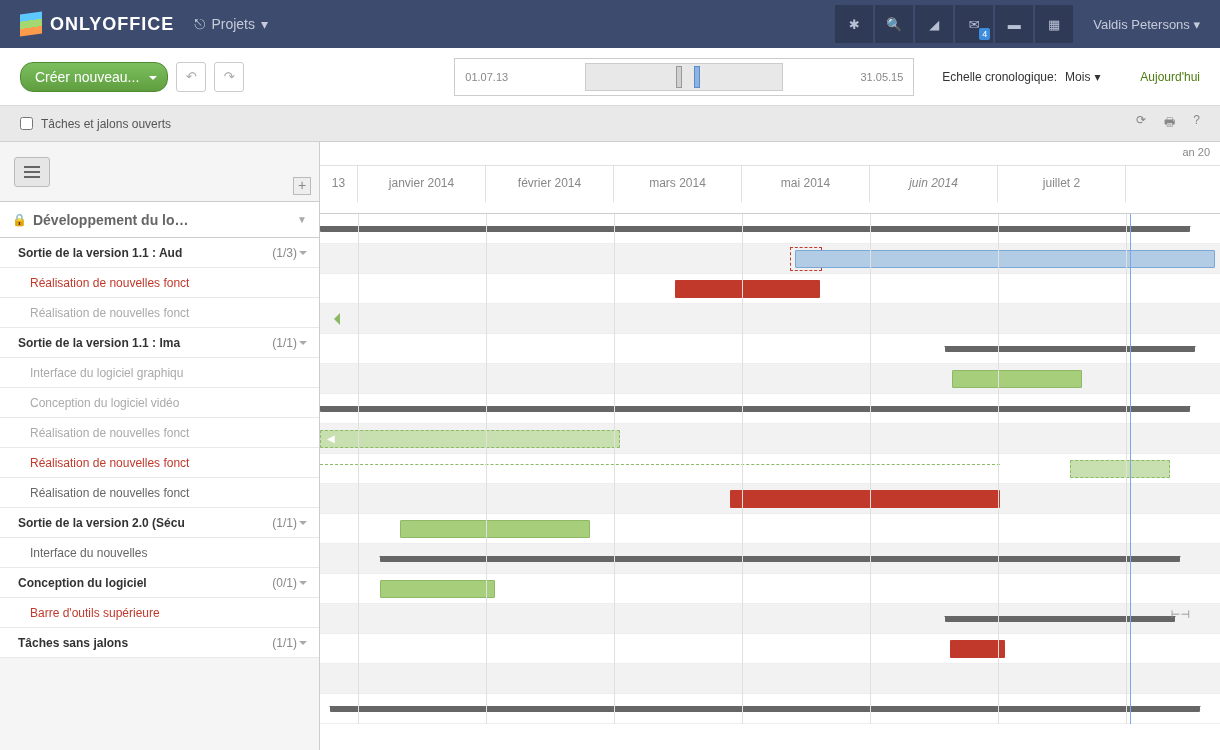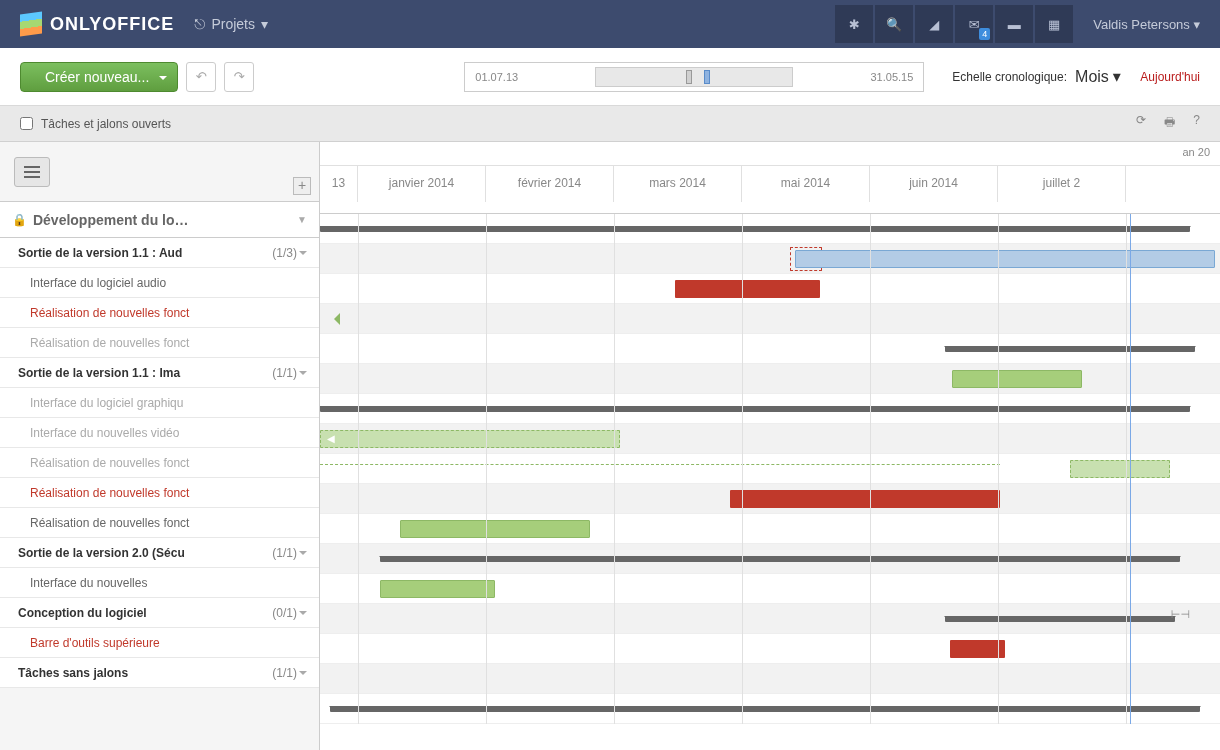--- a/index.html
+++ b/index.html
@@ -11,29 +11,29 @@
 .logo-icon { width: 22px; height: 22px; margin-right: 8px; background: linear-gradient(#5cc8ff 0 33%, #a6d872 33% 66%, #ff9b4a 66% 100%); transform: skewY(-8deg); }
 .nav-item { margin-left: 20px; color: #c5cbd9; font-size: 14px; cursor: pointer; display: flex; align-items: center; gap: 6px; }
 .flex-spacer { flex: 1; }
 .header-icons { display: flex; gap: 0; }
 .hicon { width: 38px; height: 38px; background: #2f3a56; margin-left: 2px; display: flex; align-items: center; justify-content: center; color: #b8c0d4; cursor: pointer; position: relative; }
 .hicon .badge { position: absolute; bottom: 3px; right: 3px; background: #3e8ddd; color: #fff; font-size: 9px; padding: 1px 3px; border-radius: 2px; }
 .user { margin-left: 20px; color: #c5cbd9; font-size: 13px; cursor: pointer; }
 
 
 .toolbar { height: 58px; border-bottom: 1px solid #d9d9d9; display: flex; align-items: center; padding: 0 20px; }
-.btn-create { background: #6aa84f; background: linear-gradient(#7cbf5f,#5f9e3f); color: #fff; border: 1px solid #4e8a30; border-radius: 4px; height: 30px; padding: 0 28px 0 24px; font-size: 14px; cursor: pointer; position: relative; }
+.btn-create { background: #6aa84f; background: linear-gradient(#7cbf5f,#5f9e3f); color: #fff; border: 1px solid #4e8a30; border-radius: 13px; height: 30px; padding: 0 28px 0 14px; font-size: 14px; cursor: pointer; position: relative; }
 .btn-create::after { content: ""; position: absolute; right: 10px; top: 13px; border: 4px solid transparent; border-top-color: #fff; }
 .icon-btn { width: 30px; height: 30px; border: 1px solid #ccc; border-radius: 3px; background: #fff; margin-left: 8px; cursor: pointer; display:flex; align-items:center; justify-content:center; color:#aaa; }
-.timeline-range { margin-left: 210px; border: 1px solid #ccc; height: 30px; width: 460px; display: flex; align-items: center; padding: 0 10px; font-size: 11px; color: #888; position: relative; gap: 48px; }
+.timeline-range { margin-left: 210px; border: 1px solid #ccc; height: 38px; width: 460px; display: flex; align-items: center; padding: 0 10px; font-size: 11px; color: #888; position: relative; gap: 48px; }
 .timeline-range .track { position: absolute; left: 130px; right: 130px; top: 4px; bottom: 4px; background: #e8e8e8; border: 1px solid #ccc; }
 .timeline-range .handle { position: absolute; top: 2px; bottom: 2px; width: 6px; background: #d0d0d0; border: 1px solid #999; }
 .scale-label { margin-left: 28px; font-size: 12px; color: #333; }
-.scale-select { margin-left: 8px; font-size: 16px; color: #333; cursor: pointer; display:flex; align-items:center; gap:4px; }
-.today-link { margin-left: auto; font-size: 12px; color: #b91c1c; cursor: pointer; }
+.scale-select { margin-left: 8px; font-size: 12px; color: #333; cursor: pointer; display:flex; align-items:center; gap:4px; }
+.today-link { margin-left: auto; font-size: 12px; color: #4d7c0f; cursor: pointer; }
 
 
 .filterbar { background: #e9e9e9; height: 36px; border-bottom: 1px solid #d0d0d0; display: flex; align-items: center; padding: 0 20px; font-size: 12px; color: #555; }
 .filterbar input[type=checkbox] { margin-right: 8px; }
 .fb-icons { margin-left: auto; display: flex; gap: 18px; color: #888; }
 .fb-icons span { cursor: pointer; }
 
 
 .main { display: flex; height: calc(750px - 48px - 58px - 36px); }
 
@@ -155,38 +155,35 @@
     <div class="project-header">
       <span class="lock">🔒</span>
       <span>Développement du lo…</span>
       <span class="chev">▼</span>
     </div>
     <div class="task-list" id="task-list">
         <div class="task-row milestone">
           <span>Sortie de la version 1.1 : Aud</span>
           <span class="count">(1/3)</span>
         </div>
-        <div class="task-row subtask">
-          <span>Interface du logiciel audio</span>
-        </div>
         <div class="task-row subtask overdue">
           <span>Réalisation de nouvelles fonct</span>
         </div>
         <div class="task-row subtask faded">
           <span>Réalisation de nouvelles fonct</span>
         </div>
         <div class="task-row milestone">
           <span>Sortie de la version 1.1 : Ima</span>
           <span class="count">(1/1)</span>
         </div>
         <div class="task-row subtask faded">
           <span>Interface du logiciel graphiqu</span>
         </div>
         <div class="task-row subtask faded">
-          <span>Interface du nouvelles vidéo</span>
+          <span>Conception du logiciel vidéo</span>
         </div>
         <div class="task-row subtask faded">
           <span>Réalisation de nouvelles fonct</span>
         </div>
         <div class="task-row subtask overdue">
           <span>Réalisation de nouvelles fonct</span>
         </div>
         <div class="task-row subtask">
           <span>Réalisation de nouvelles fonct</span>
         </div>
@@ -215,21 +212,21 @@
     <div class="gantt-header">
       <div class="year-row">
         <span style="right:10px">an 20</span>
       </div>
       <div class="month-row" id="month-row">
           <div class="month-cell" style="width: 38px;">13</div>
           <div class="month-cell" style="width: 128px;">janvier 2014</div>
           <div class="month-cell" style="width: 128px;">février 2014</div>
           <div class="month-cell" style="width: 128px;">mars 2014</div>
           <div class="month-cell" style="width: 128px;">mai 2014</div>
-          <div class="month-cell" style="width: 128px;">juin 2014</div>
+          <div class="month-cell" style="width: 128px; font-style: italic;">juin 2014</div>
           <div class="month-cell" style="width: 128px;">juillet 2</div>
         </div>
     </div>
 
     <div class="gantt-body" id="gantt-body">
       <div class="today-line" style="left:810px"></div>
 
       <div class="gantt-row">
           <div class="bar summary" style="left:0px; width:870px"></div>
         </div>

